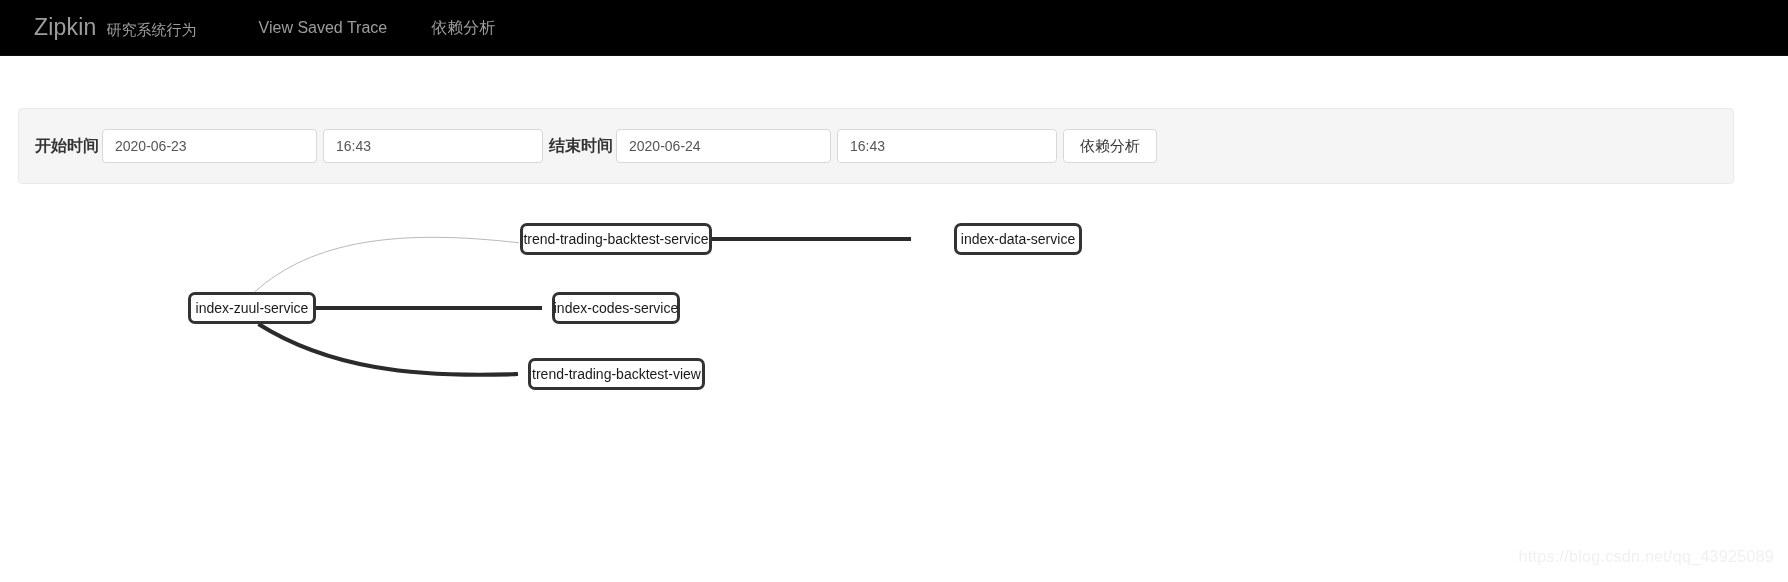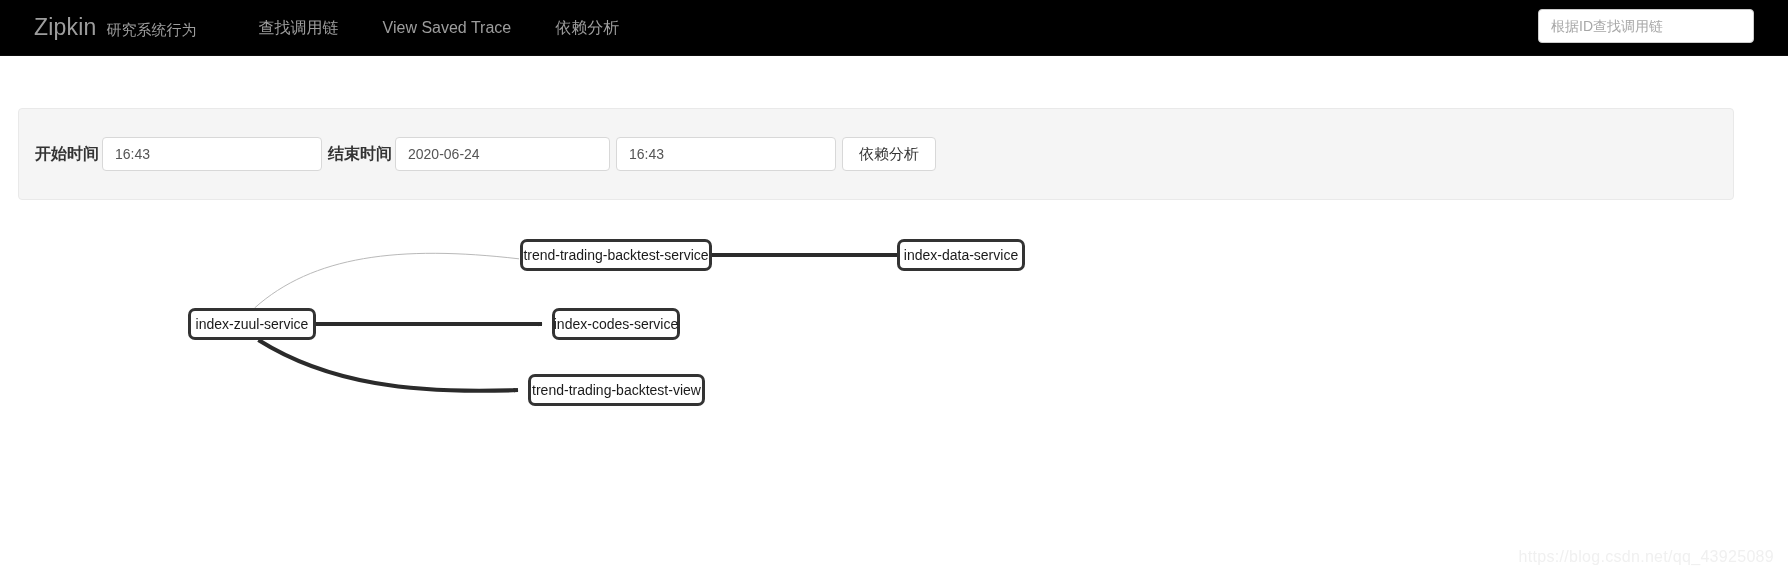--- a/index.html
+++ b/index.html
@@ -85,21 +85,21 @@
   
   .filter-wrap {
     padding: 52px 0 0 18px;
   }
   .filter-panel {
     width: 1716px;
     box-sizing: border-box;
     background: #f5f5f5;
     border: 1px solid #e9e9e9;
     border-radius: 4px;
-    padding: 28px 16px;
+    padding: 20px 16px;
     display: flex;
     align-items: center;
   }
   .filter-label {
     font-size: 16px;
     font-weight: bold;
     color: #333333;
     white-space: nowrap;
     margin-right: 3px;
   }
@@ -177,37 +177,32 @@
 </head>
 <body>
 
 <div class="navbar">
   <a class="brand" href="#">
     <span class="brand-name">Zipkin</span>
     <span class="brand-sub">研究系统行为</span>
   </a>
   <ul class="nav-links">
     <li>
-      <a class="nav-link" href="#">查找调用链</a>
-    </li>
-    <li>
       <a class="nav-link" href="#">View Saved Trace</a>
     </li>
     <li>
       <a class="nav-link" href="#">依赖分析</a>
     </li>
   </ul>
-  <div class="navbar-search">
-    <input type="text" placeholder="根据ID查找调用链" style="">
-  </div>
 </div>
 
 <div class="filter-wrap">
   <div class="filter-panel">
     <span class="filter-label">开始时间</span>
+    <input class="filter-input date" type="text" value="2020-06-23" style="">
     <input class="filter-input time" type="text" value="16:43" style="">
     <span class="filter-label second">结束时间</span>
     <input class="filter-input date2" type="text" value="2020-06-24" style="">
     <input class="filter-input time2" type="text" value="16:43" style="">
     <button class="filter-btn">依赖分析</button>
   </div>
 </div>
 
 <div class="graph-area">
   <svg class="graph-svg" id="graph-svg" width="1788" height="360">
@@ -224,21 +219,21 @@
       <path d="M 258.4 140 C 328.4 184, 413 194, 518 190" fill="none" stroke="#2b2b2b" stroke-width="4.2" stroke-linecap="butt" marker-end="url(#ah-thick)"></path>
       <path d="M 712 55 L 911 55" fill="none" stroke="#2b2b2b" stroke-width="4.2" stroke-linecap="butt" marker-end="url(#ah-thick)"></path>
     </svg>
   <div id="graph-nodes">
       <div class="node" style="left: 188px; top: 108px; width: 128px; height: 32px; border-color: rgb(51, 51, 51);">
         <span>index-zuul-service</span>
       </div>
       <div class="node" style="left: 520px; top: 39px; width: 192px; height: 32px; border-color: rgb(51, 51, 51);">
         <span>trend-trading-backtest-service</span>
       </div>
-      <div class="node" style="left: 897px; top: 39px; width: 128px; height: 32px; border-color: rgb(51, 51, 51);">
+      <div class="node" style="left: 954px; top: 39px; width: 128px; height: 32px; border-color: rgb(51, 51, 51);">
         <span>index-data-service</span>
       </div>
       <div class="node" style="left: 552px; top: 108px; width: 128px; height: 32px; border-color: rgb(51, 51, 51); justify-content: center;">
         <span>index-codes-service</span>
       </div>
       <div class="node" style="left: 528px; top: 174px; width: 177px; height: 32px; border-color: rgb(51, 51, 51);">
         <span>trend-trading-backtest-view</span>
       </div>
     </div>
 </div>

